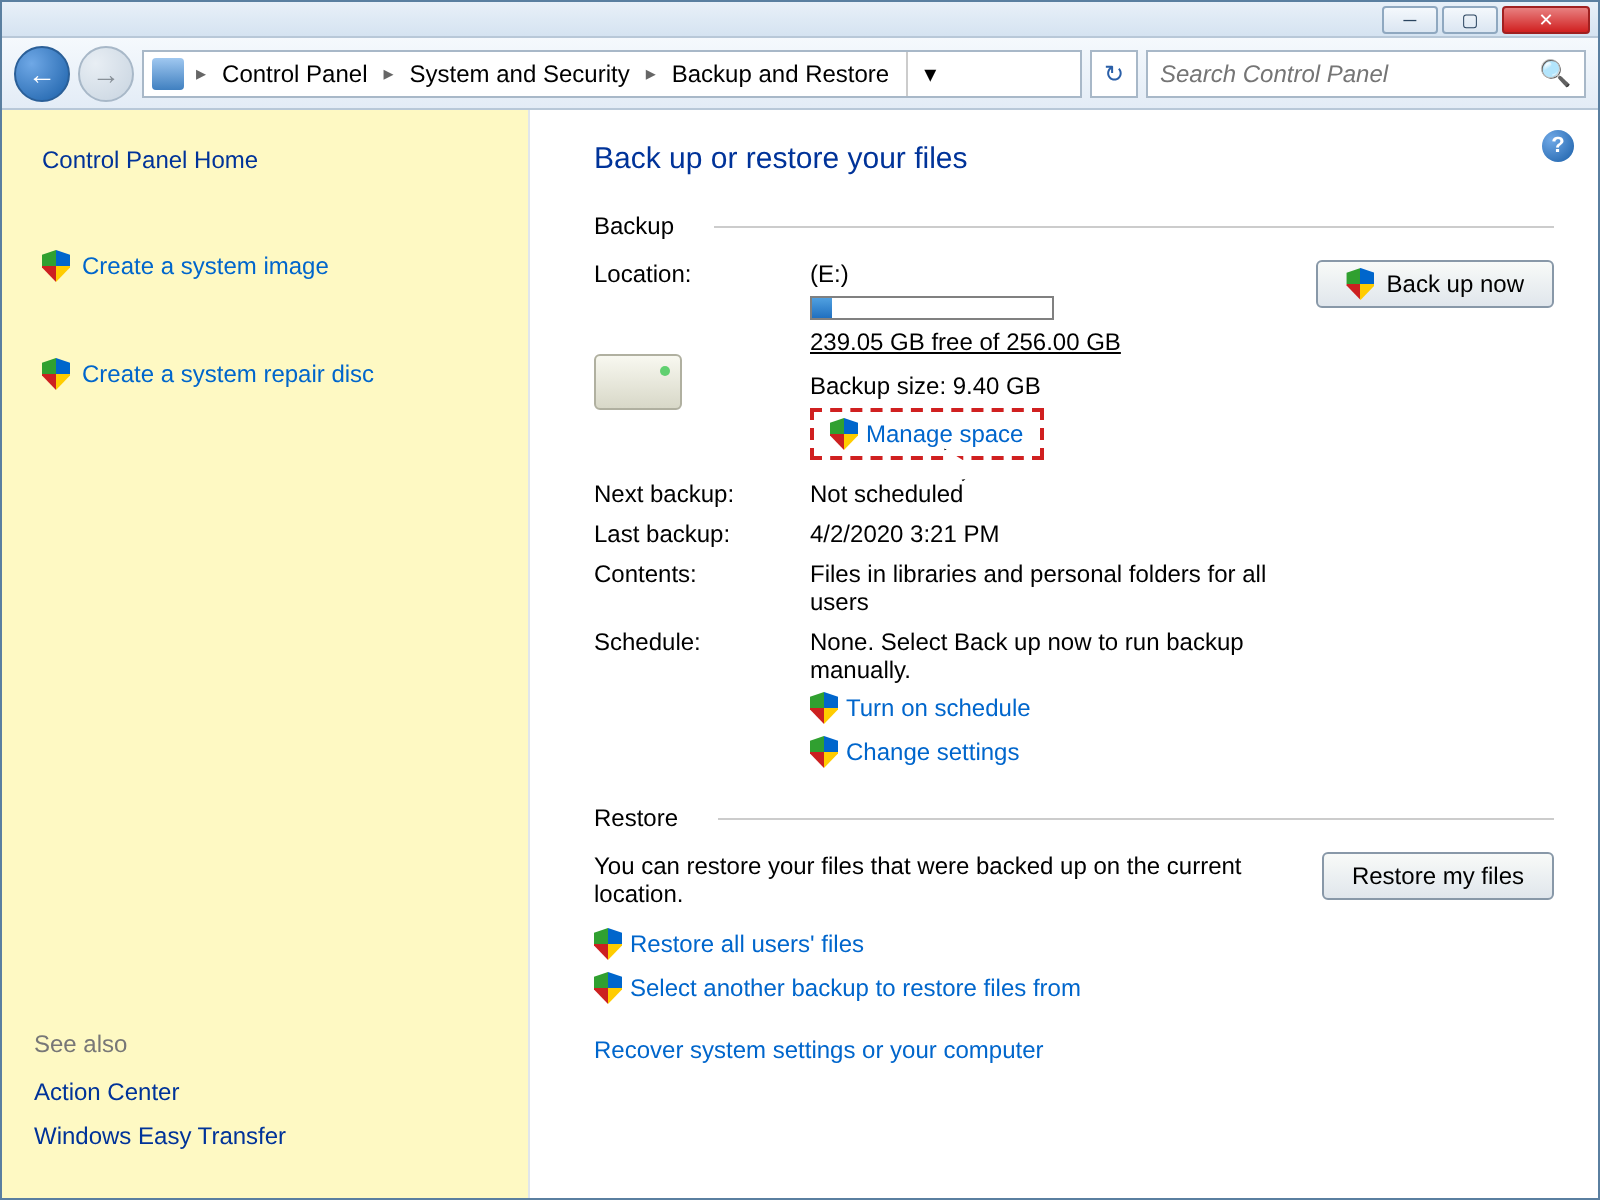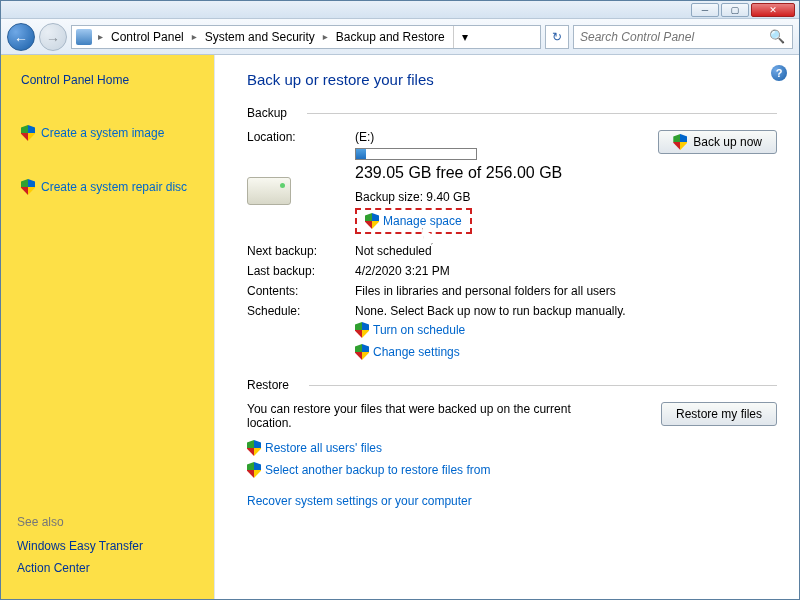--- a/index.html
+++ b/index.html
@@ -131,22 +131,22 @@
   font-size: 12px;
   color: #888;
   font-style: italic;
 }
 .search-icon { color: #5a7fa0; font-size: 13px; }
 .content {
   display: flex;
   height: calc(600px - 18px - 36px - 2px);
 }
 .sidebar {
-  width: 214px;
-  background: #fde047;
+  width: 264px;
+  background: #fef9c3;
   padding: 14px 0 12px 0;
   display: flex;
   flex-direction: column;
   border-right: 1px solid #e0e6ec;
 }
 .sidebar-top { flex: 1; padding-left: 20px; }
 .sidebar-link, .sidebar-heading, .sidebar-seealso {
   display: flex;
   align-items: center;
   gap: 6px;
@@ -236,21 +236,21 @@
   border: 1px solid #808080;
   background: #fff;
   margin: 4px 0 4px 0;
   position: relative;
 }
 .progress .bar {
   height: 100%;
   width: 8%;
   background: linear-gradient(to bottom, #50a0e0, #2070c0);
 }
-.free-text { font-size: 16px; margin-bottom: 8px; }
+.free-text { font-size: 12px; margin-bottom: 8px; text-decoration: underline; }
 .backup-size { margin-bottom: 4px; }
 .highlight-box {
   display: inline-flex;
   align-items: center;
   gap: 4px;
   border: 2px dashed #d02020;
   padding: 3px 8px;
   position: relative;
 }
 .cursor {
@@ -331,22 +331,22 @@
           <span class="shield-icon"></span>
           <span>Create a system image</span>
         </div>
         <div class="sidebar-link">
           <span class="shield-icon"></span>
           <span>Create a system repair disc</span>
         </div>
       </div>
       <div class="sidebar-bottom">
         <span class="seealso-label">See also</span>
+        <div class="sidebar-seealso">Action Center</div>
         <div class="sidebar-seealso">Windows Easy Transfer</div>
-        <div class="sidebar-seealso">Action Center</div>
       </div>
     </div>
 
     <div class="main">
       <div class="help-icon">?</div>
       <h1>Back up or restore your files</h1>
 
       <div class="section-head">
         <span>Backup</span>
         <span class="line"></span>

